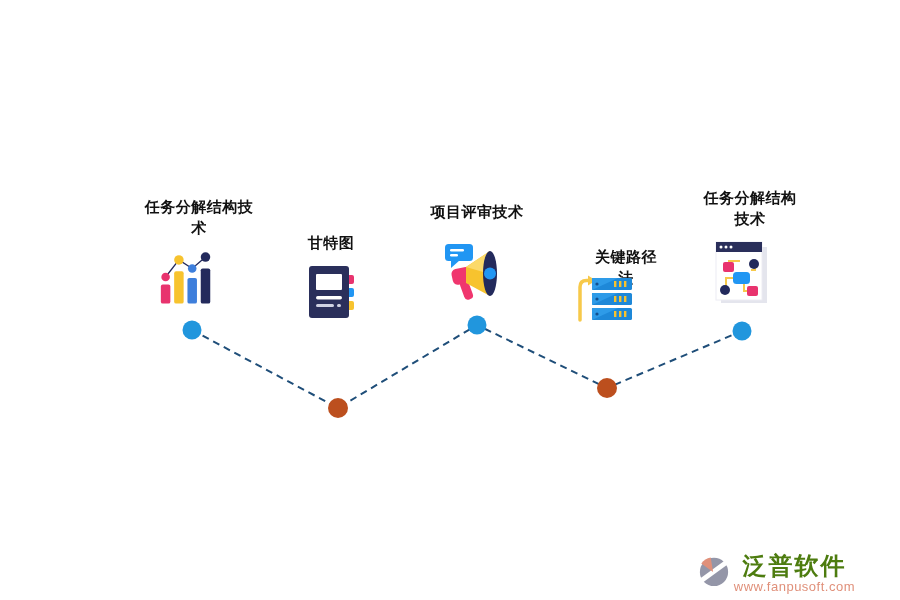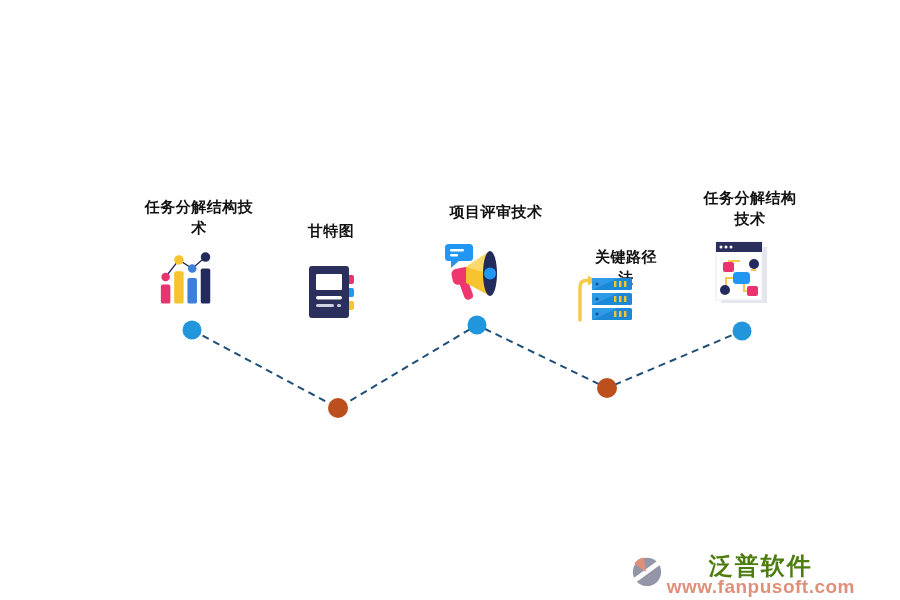--- a/index.html
+++ b/index.html
@@ -42,22 +42,22 @@
     gap: 4px;
   }
   .watermark-text { display: flex; flex-direction: column; align-items: center; }
   .watermark-brand {
     font-size: 24px;
     font-weight: bold;
     letter-spacing: 2px;
     line-height: 26px;
   }
   .watermark-url {
-    font-size: 19px;
-    font-weight: bold;
+    font-size: 13px;
+    font-weight: normal;
     letter-spacing: 0.5px;
     line-height: 15px;
   }
 </style>
 </head>
 <body>
 
 <div class="canvas">
 
   <svg class="connector-layer" viewBox="0 0 900 600">
@@ -75,33 +75,33 @@
     <circle cx="8" cy="28" r="4.5" fill="#E8336E"></circle>
     <circle cx="22" cy="10" r="5" fill="#F7C32E"></circle>
     <circle cx="36" cy="19" r="4.5" fill="#3E7FDC"></circle>
     <circle cx="50" cy="7" r="5" fill="#232A5C"></circle>
     <rect x="3" y="36" width="10" height="20" rx="2" fill="#E8336E"></rect>
     <rect x="17" y="22" width="10" height="34" rx="2" fill="#F7C32E"></rect>
     <rect x="31" y="29" width="10" height="27" rx="2" fill="#3E7FDC"></rect>
     <rect x="45" y="19" width="10" height="37" rx="2" fill="#232A5C"></rect>
   </svg>
 
-  <div class="node-label" style="left:301px; top:220px; width:60px;">甘特图</div>
+  <div class="node-label" style="left:301px; top:232px; width:60px;">甘特图</div>
   <svg class="node-icon" style="left:303px; top:263px;" width="55" height="58" viewBox="0 0 55 58">
     <rect x="42" y="12" width="9" height="9" rx="2" fill="#E8336E"></rect>
     <rect x="42" y="25" width="9" height="9" rx="2" fill="#2196F3"></rect>
     <rect x="42" y="38" width="9" height="9" rx="2" fill="#F7C32E"></rect>
     <rect x="6" y="3" width="40" height="52" rx="3" fill="#2A2F5B"></rect>
     <rect x="13" y="11" width="26" height="16" rx="1" fill="#ffffff"></rect>
     <rect x="13" y="33" width="26" height="3.5" rx="1.7" fill="#ffffff"></rect>
     <rect x="13" y="41" width="18" height="3" rx="1.5" fill="#cfd2e3"></rect>
     <rect x="34" y="41" width="4" height="3" rx="1.5" fill="#cfd2e3"></rect>
   </svg>
 
-  <div class="node-label" style="left:448px; top:201px; width:96px;">项目评审技术</div>
+  <div class="node-label" style="left:429px; top:201px; width:96px;">项目评审技术</div>
   <svg class="node-icon" style="left:437px; top:238px;" width="68" height="70" viewBox="0 0 68 70">
     <rect x="8" y="6" width="28" height="17" rx="3.5" fill="#2196F3"></rect>
     <path d="M14,22 L14,30 L23,22 Z" fill="#2196F3"></path>
     <rect x="13" y="11" width="14" height="2.6" rx="1.3" fill="#ffffff"></rect>
     <rect x="13" y="16" width="8" height="2.6" rx="1.3" fill="#ffffff"></rect>
     <rect x="25" y="42" width="9" height="20" rx="4" fill="#F0366E" transform="rotate(-20 29 52)"></rect>
     <rect x="15" y="30" width="19" height="16" rx="5" fill="#F0366E" transform="rotate(-12 24 38)"></rect>
     <path d="M29,29 L53,13 L53,58 L29,45 Z" fill="#F7C32E"></path>
     <path d="M29,29 L53,13 L53,36 Z" fill="#FBD96A"></path>
     <ellipse cx="53" cy="35.5" rx="7" ry="22.5" fill="#232A5C"></ellipse>

